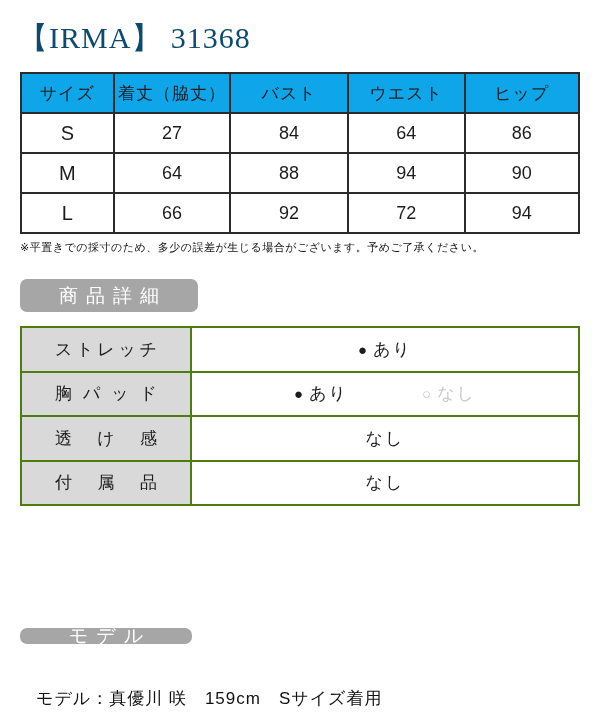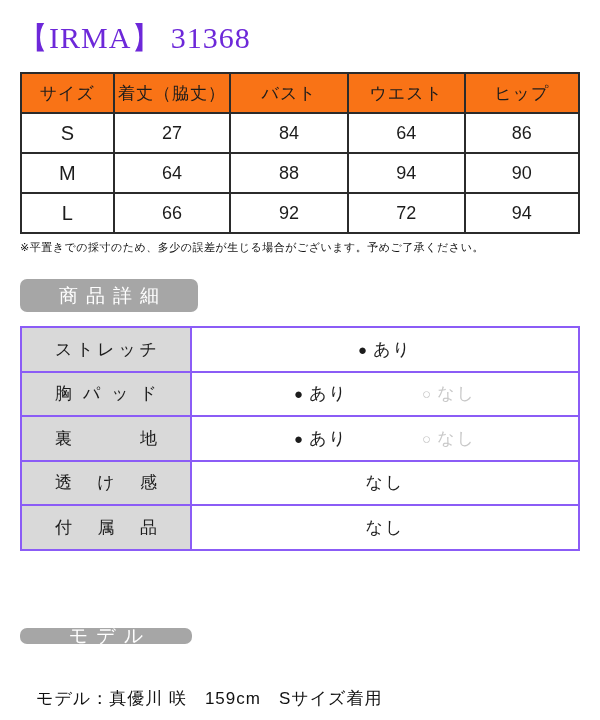--- a/index.html
+++ b/index.html
@@ -16,41 +16,41 @@
   
   .title {
     position: absolute;
     left: 18px;
     top: 18px;
     margin: 0;
     font-family: "Liberation Serif", "DejaVu Serif", serif;
     font-weight: 500;
     font-size: 30px;
     letter-spacing: 1px;
-    color: #6d28d9;
+    color: #0c4a6e;
   }
 
   
   table.size-table {
     position: absolute;
     left: 20px;
     top: 72px;
     width: 560px;
     border-collapse: collapse;
     table-layout: fixed;
   }
   table.size-table th, table.size-table td {
     border: 2px solid #2b2b2b;
     text-align: center;
     vertical-align: middle;
     height: 38px;
     padding: 0;
   }
   table.size-table th {
-    background: #f97316;
+    background: #0ea5e9;
     font-weight: normal;
     font-size: 17px;
     letter-spacing: 1px;
   }
   table.size-table td { font-size: 18px; background: #ffffff; }
   table.size-table td.size-letter { font-size: 20px; }
 
   
   .note {
     position: absolute;
@@ -85,21 +85,21 @@
   
   table.details-table {
     position: absolute;
     left: 20px;
     top: 326px;
     width: 560px;
     border-collapse: collapse;
     table-layout: fixed;
   }
   table.details-table th, table.details-table td {
-    border: 2px solid #8b5cf6;
+    border: 2px solid #4d7c0f;
     height: 42.5px;
     padding: 0;
     vertical-align: middle;
   }
   table.details-table th {
     width: 168px;
     background: #d9d9d9;
     font-weight: normal;
     font-size: 17px;
     text-align: center;
@@ -221,35 +221,20 @@
               <span>あり</span>
             </span>
             <span class="opt unselected">
               <span class="marker">○</span>
               <span>なし</span>
             </span>
           </div>
         </td>
       </tr>
       <tr>
-        <th><span class="jlabel">裏地</span></th>
-        <td>
-          <div class="opts">
-            <span class="opt selected">
-              <span class="marker">●</span>
-              <span>あり</span>
-            </span>
-            <span class="opt unselected">
-              <span class="marker">○</span>
-              <span>なし</span>
-            </span>
-          </div>
-        </td>
-      </tr>
-      <tr>
         <th><span class="jlabel">透け感</span></th>
         <td>
           <div class="plain-value">なし</div>
         </td>
       </tr>
       <tr>
         <th><span class="jlabel">付属品</span></th>
         <td>
           <div class="plain-value">なし</div>
         </td>

